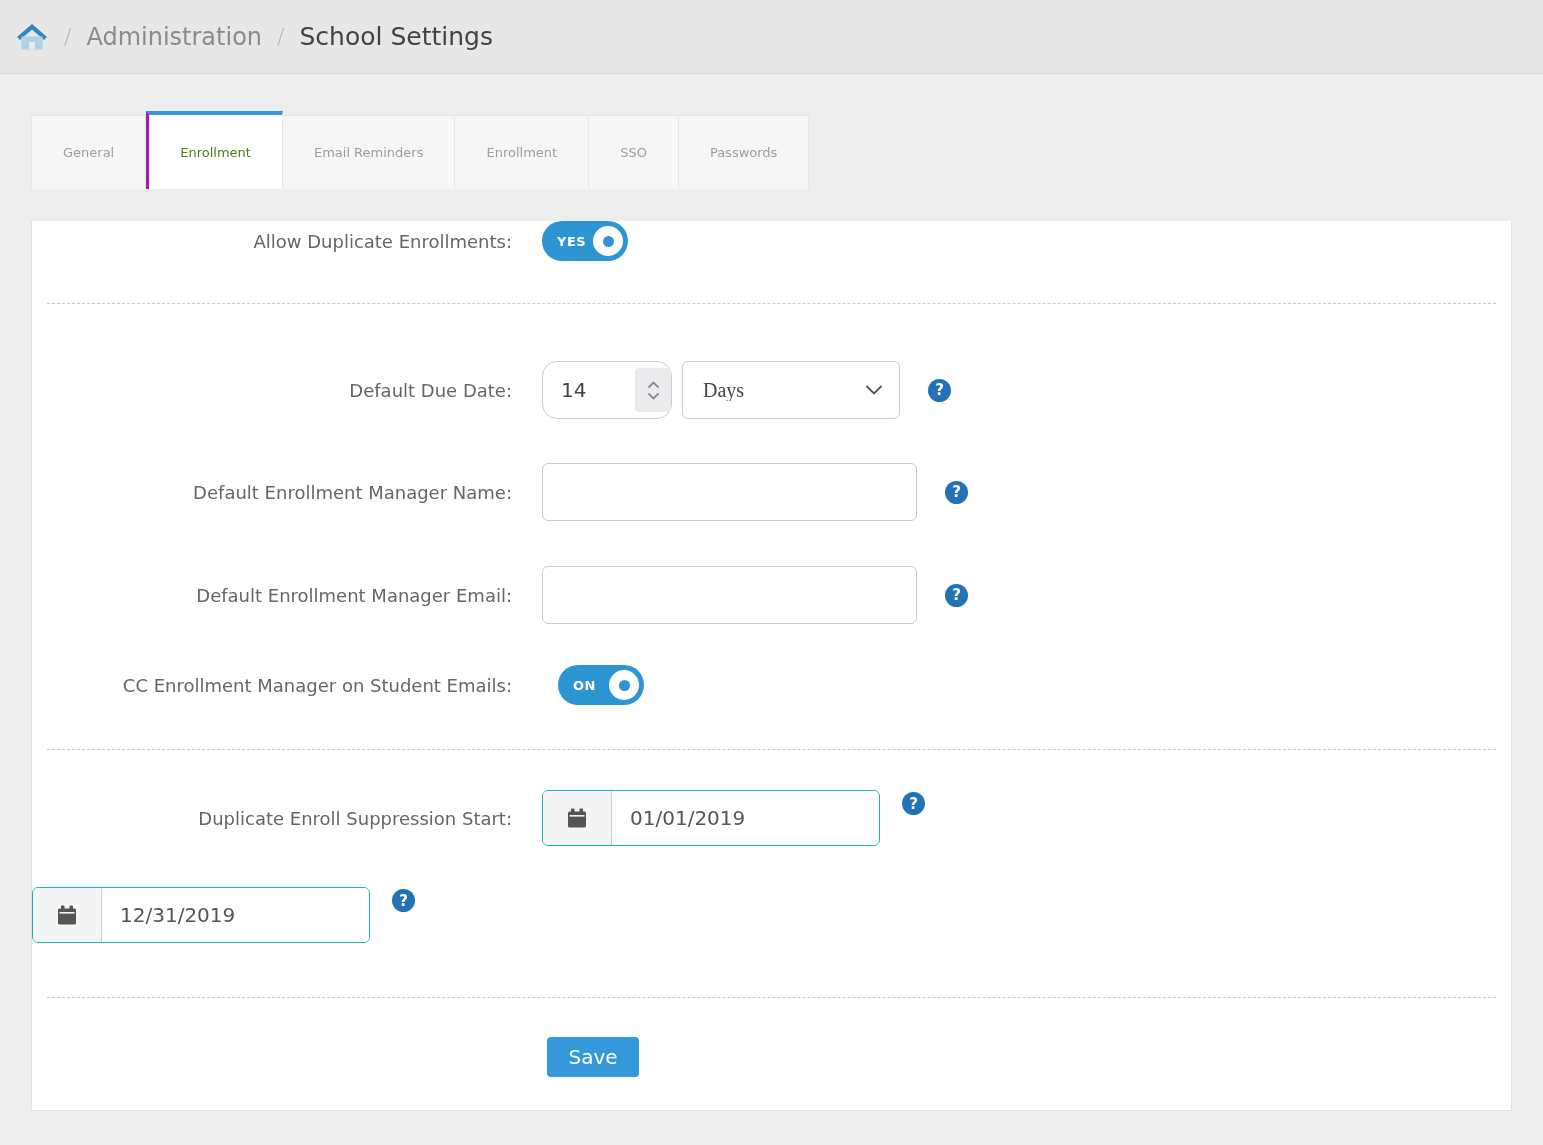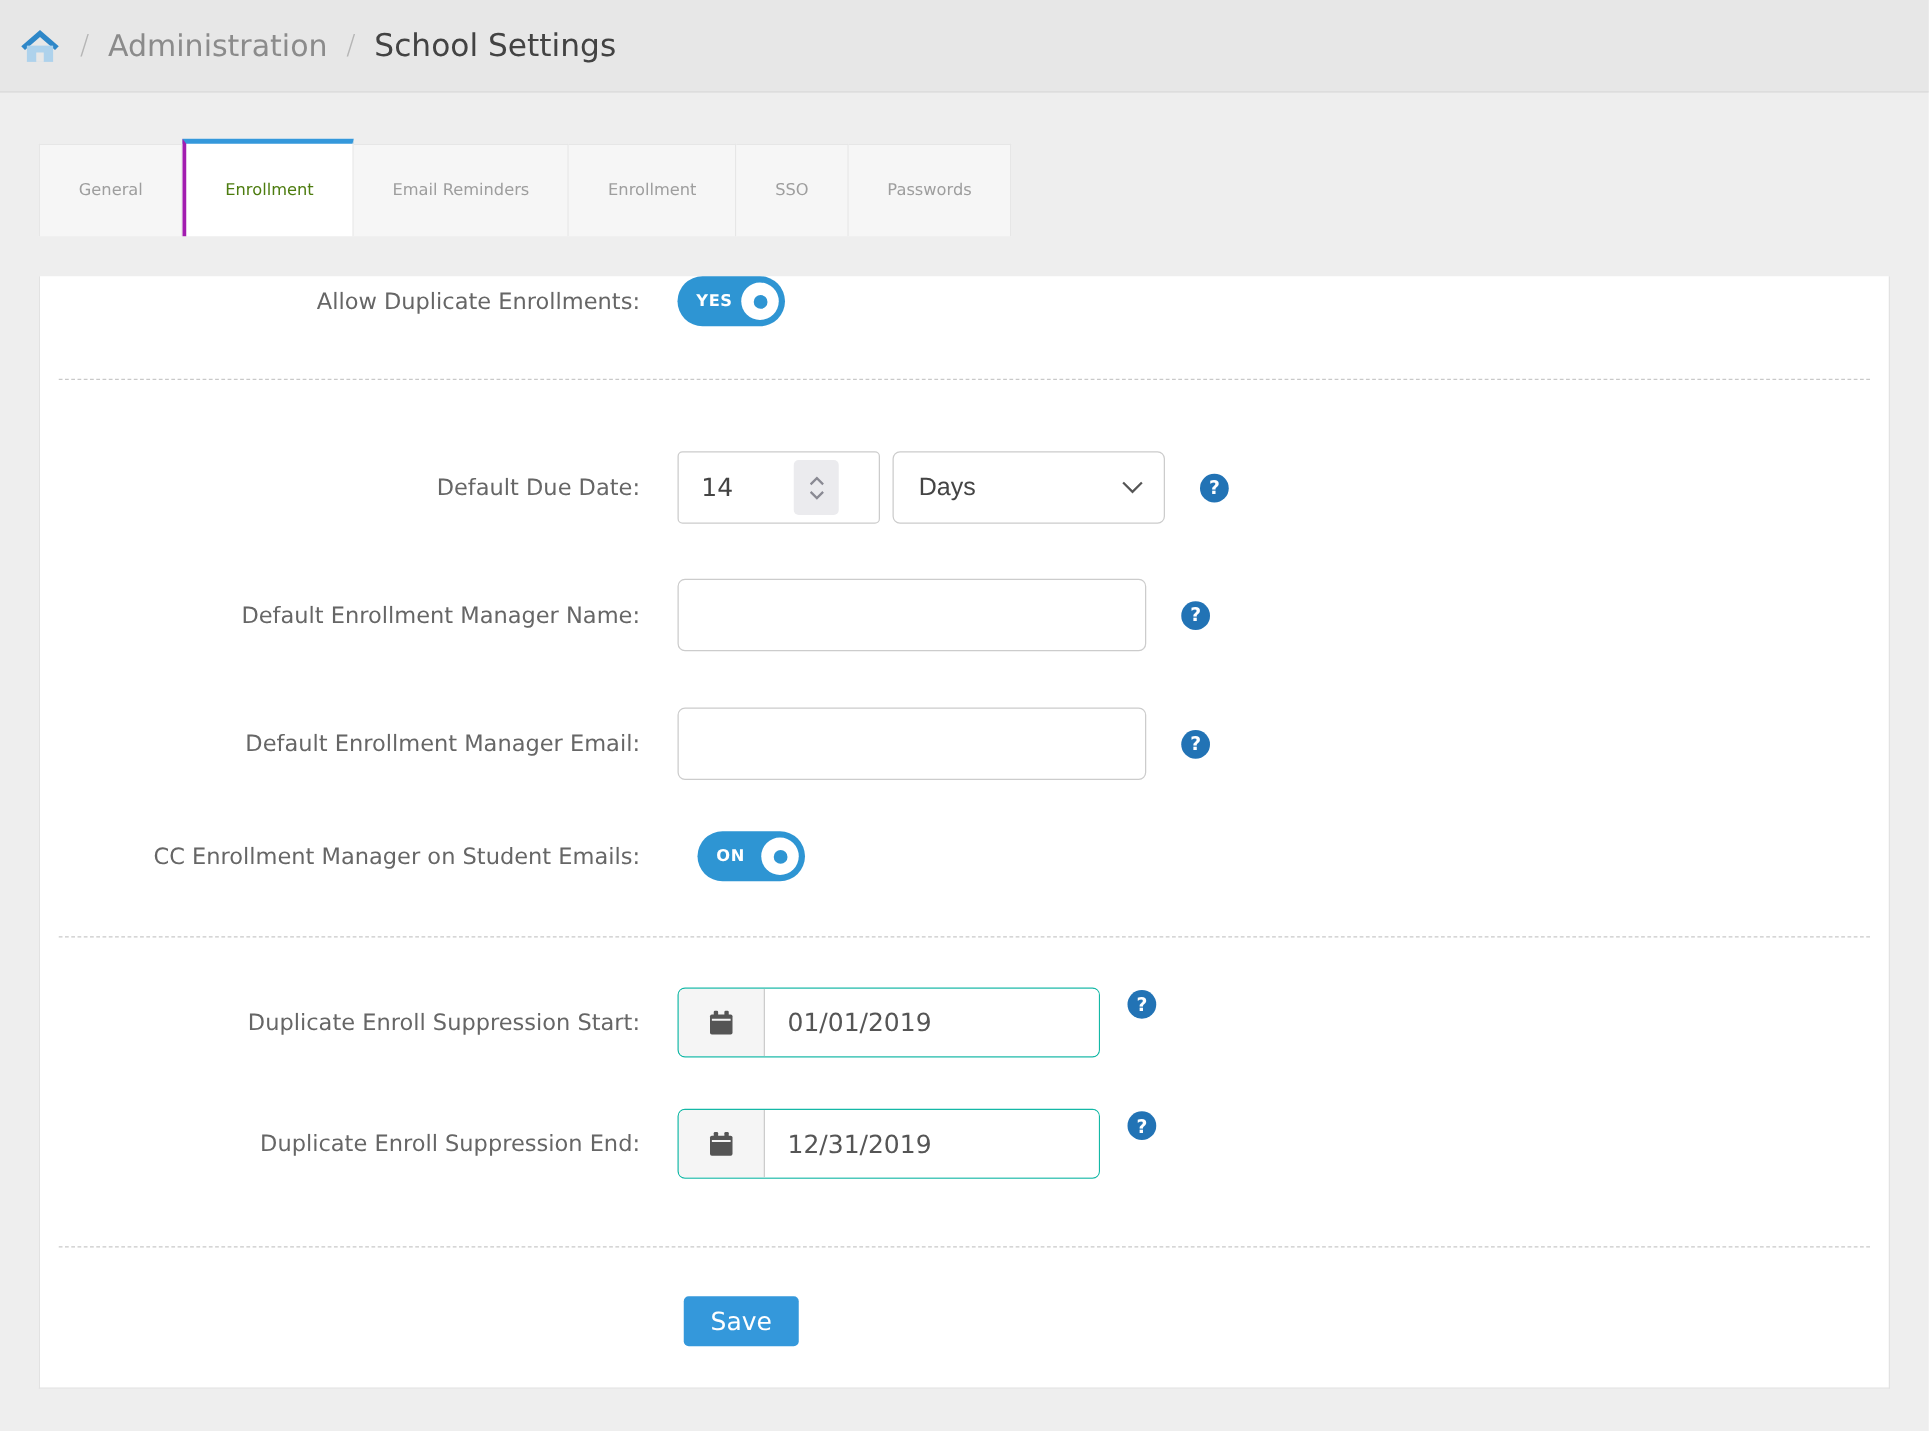--- a/index.html
+++ b/index.html
@@ -100,22 +100,22 @@
     background: #fff; border-radius: 50%;
     display: flex; align-items: center; justify-content: center;
   }
   .toggle-knob::after {
     content: ""; width: 11px; height: 11px;
     background: #2e95d3; border-radius: 50%;
   }
 
   
   .num-input-wrap {
-    width: 162px; height: 58px;
-    border: 1px solid #ccc; border-radius: 4px;
+    width: 130px; height: 58px;
+    border: 1px solid #ccc; border-radius: 15px;
     background: #fff;
     display: flex; align-items: center;
   }
   .num-input {
     width: 90px; border: none; outline: none;
     font-size: 20px; color: #444;
     padding-left: 18px;
     font-family: inherit;
     background: transparent;
   }
@@ -135,21 +135,21 @@
     background: #fff;
     margin-left: 10px;
     position: relative;
   }
   .select-wrap select {
     appearance: none; -webkit-appearance: none;
     width: 100%; height: 100%;
     border: none; outline: none; background: transparent;
     font-size: 20px; color: #444;
     padding-left: 20px;
-    font-family: Liberation Sans, sans-serif;
+    font-family: Liberation Serif, serif;
     cursor: pointer;
   }
   .select-chevron {
     position: absolute; right: 16px; top: 50%;
     transform: translateY(-50%);
     pointer-events: none;
     display: flex;
   }
 
   .text-input {
@@ -316,21 +316,20 @@
           <rect x="13.5" y="1.5" width="3.5" height="5" rx="1" fill="#555"></rect>
           <rect x="3.5" y="8" width="15" height="1.6" fill="#f5f5f5"></rect>
         </svg>
       </span>
       <input class="date-input" type="text" value="01/01/2019" style="">
     </div>
     <span class="help-icon ml22 help-top">?</span>
   </div>
 
   <div class="form-row r-end">
-    <span class="form-label">Duplicate Enroll Suppression End:</span>
     <div class="date-group">
       <span class="date-addon">
         <svg width="22" height="22" viewBox="0 0 22 22">
           <rect x="2" y="4.5" width="18" height="16" rx="1.5" fill="#555"></rect>
           <rect x="5" y="1.5" width="3.5" height="5" rx="1" fill="#555"></rect>
           <rect x="13.5" y="1.5" width="3.5" height="5" rx="1" fill="#555"></rect>
           <rect x="3.5" y="8" width="15" height="1.6" fill="#f5f5f5"></rect>
         </svg>
       </span>
       <input class="date-input" type="text" value="12/31/2019" style="">

